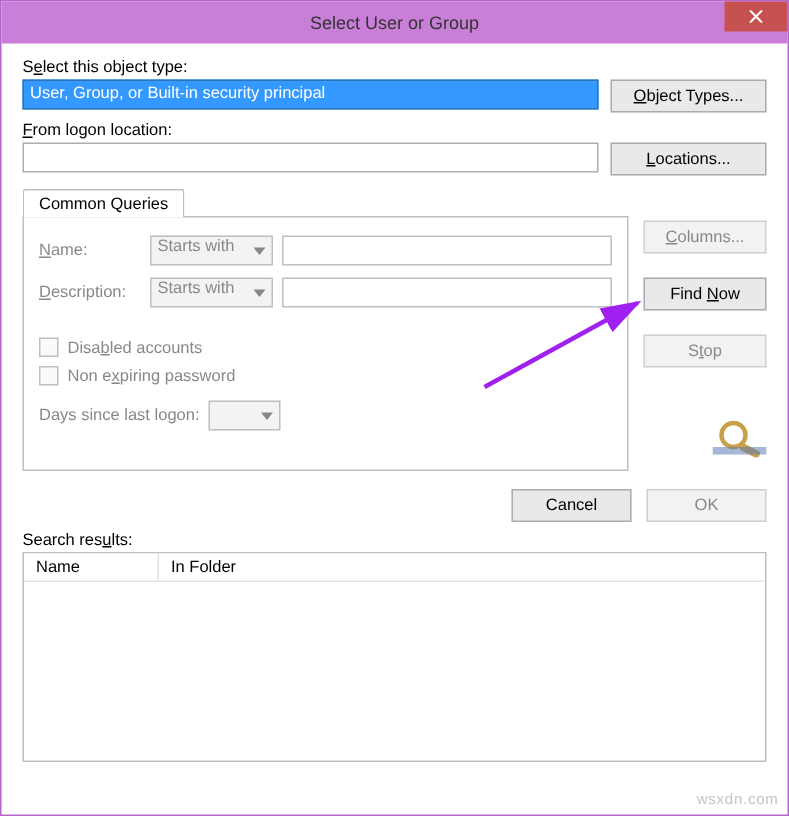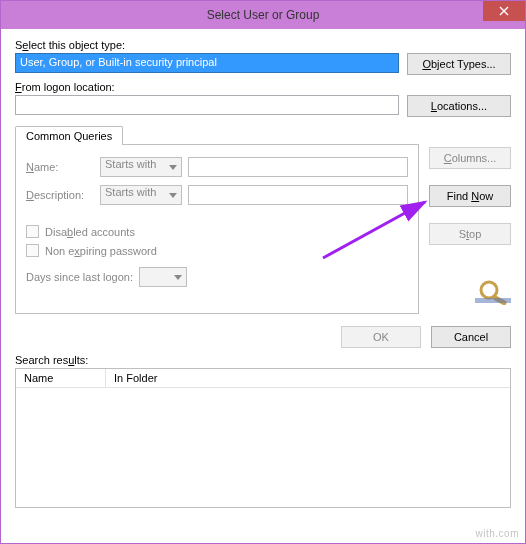--- a/index.html
+++ b/index.html
@@ -150,30 +150,30 @@
     <svg class="arrow" style="left:318px; top:195px;" width="120" height="70">
       <defs>
           <marker id="ah" markerWidth="10" markerHeight="10" refX="8" refY="3" orient="auto">
             <path d="M0,0 L0,6 L9,3 z" fill="#a020f0"></path>
           </marker>
         </defs>
       <line x1="4" y1="62" x2="106" y2="6" stroke="#a020f0" stroke-width="3" marker-end="url(#ah)"></line>
     </svg>
 
     <div class="bottom-btns">
+      <div class="btn" style="width:80px;">Cancel</div>
       <div class="btn disabled" style="width:80px;">OK</div>
-      <div class="btn" style="width:80px;">Cancel</div>
     </div>
 
     <div class="lbl results-lbl">
       <span>Search res</span><span class="label-u">u</span><span>lts:</span>
     </div>
     <div class="results">
       <div class="results-head">
         <div class="col c1">Name</div>
         <div class="col c2">In Folder</div>
       </div>
     </div>
 
   </div>
 
-  <div class="watermark">with.com</div>
+  <div class="watermark">wsxdn.com</div>
 </div>
 
 </body></html>

